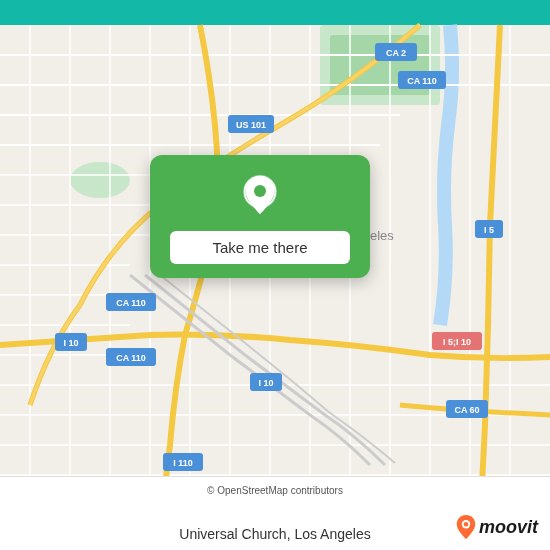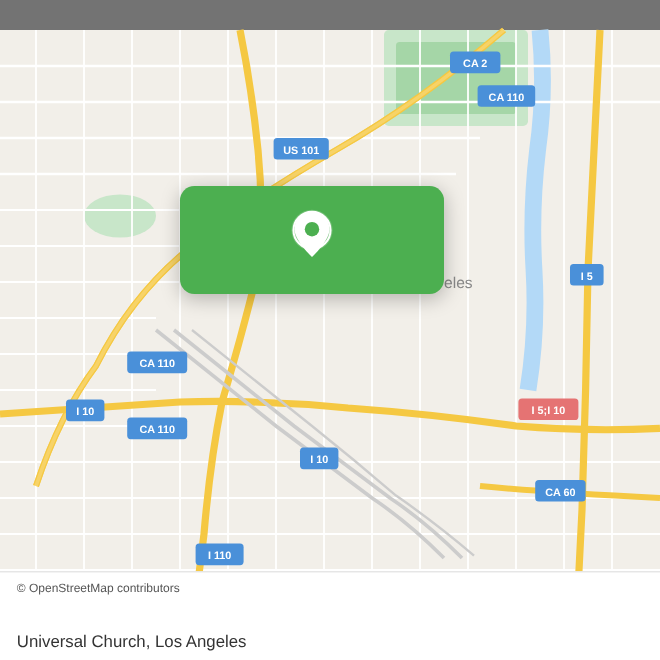--- a/index.html
+++ b/index.html
@@ -8,21 +8,21 @@
       height: 550px;
       overflow: hidden;
       font-family: Arial, sans-serif;
       position: relative;
     }
 
     #map-container {
       width: 550px;
       height: 550px;
       position: relative;
-      background-color: #737373;
+      background-color: #14b8a6;
       overflow: hidden;
     }
 
     
     #map-bg {
       position: absolute;
       top: 0; left: 0;
       width: 100%; height: 100%;
     }
 
@@ -65,20 +65,21 @@
       position: absolute;
       bottom: 0;
       left: 0;
       width: 100%;
       background: white;
       padding: 8px 14px;
       display: flex;
       flex-direction: column;
       gap: 2px;
       border-top: 1px solid #e0e0e0;
+      text-align: center;
     }
 
     #attribution {
       font-size: 10px;
       color: #555;
     }
 
     #location-label {
       font-size: 14px;
       color: #333;
@@ -207,20 +208,30 @@
   <div id="location-card">
 
     <svg id="pin-icon" viewBox="0 0 48 56" xmlns="http://www.w3.org/2000/svg">
       <circle cx="24" cy="22" r="20" fill="rgba(255,255,255,0.2)"></circle>
       <circle cx="24" cy="22" r="18" fill="rgba(255,255,255,0.15)" stroke="white" stroke-width="2"></circle>
 
       <path d="M24 4 C14 4 7 11 7 21 C7 32 24 48 24 48 C24 48 41 32 41 21 C41 11 34 4 24 4Z" fill="white"></path>
       <circle cx="24" cy="21" r="7" fill="#4caf50"></circle>
     </svg>
 
+    <button id="take-me-there-btn">Take me there</button>
   </div>
 
   <div id="bottom-bar">
     <span id="attribution">© OpenStreetMap contributors</span>
     <span id="location-label">Universal Church, Los Angeles</span>
   </div>
 
+  <div id="moovit-logo">
+
+    <svg id="moovit-pin" viewBox="0 0 22 28" xmlns="http://www.w3.org/2000/svg">
+      <path d="M11 1 C5 1 1 5.5 1 11 C1 18 11 27 11 27 C11 27 21 18 21 11 C21 5.5 17 1 11 1Z" fill="#ff6b35"></path>
+      <circle cx="11" cy="11" r="4.5" fill="white"></circle>
+      <circle cx="11" cy="11" r="2.5" fill="#ff6b35"></circle>
+    </svg>
+    <span id="moovit-text">moovit</span>
+  </div>
 </div>
 
 </body></html>

